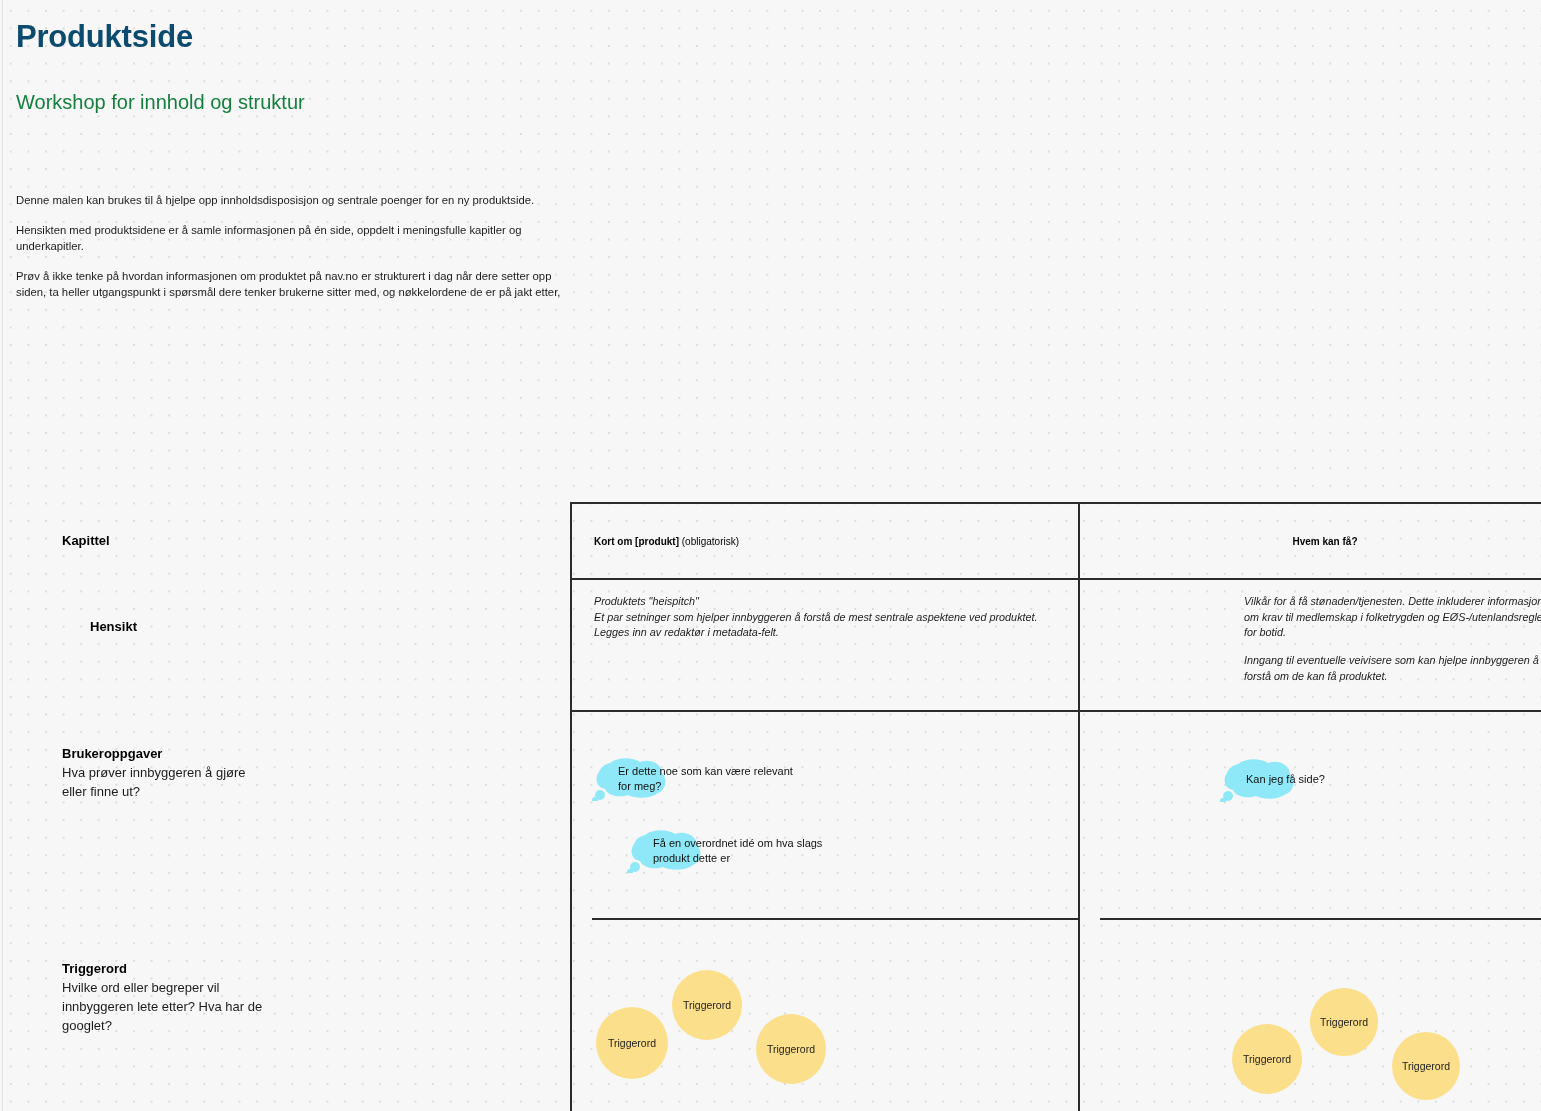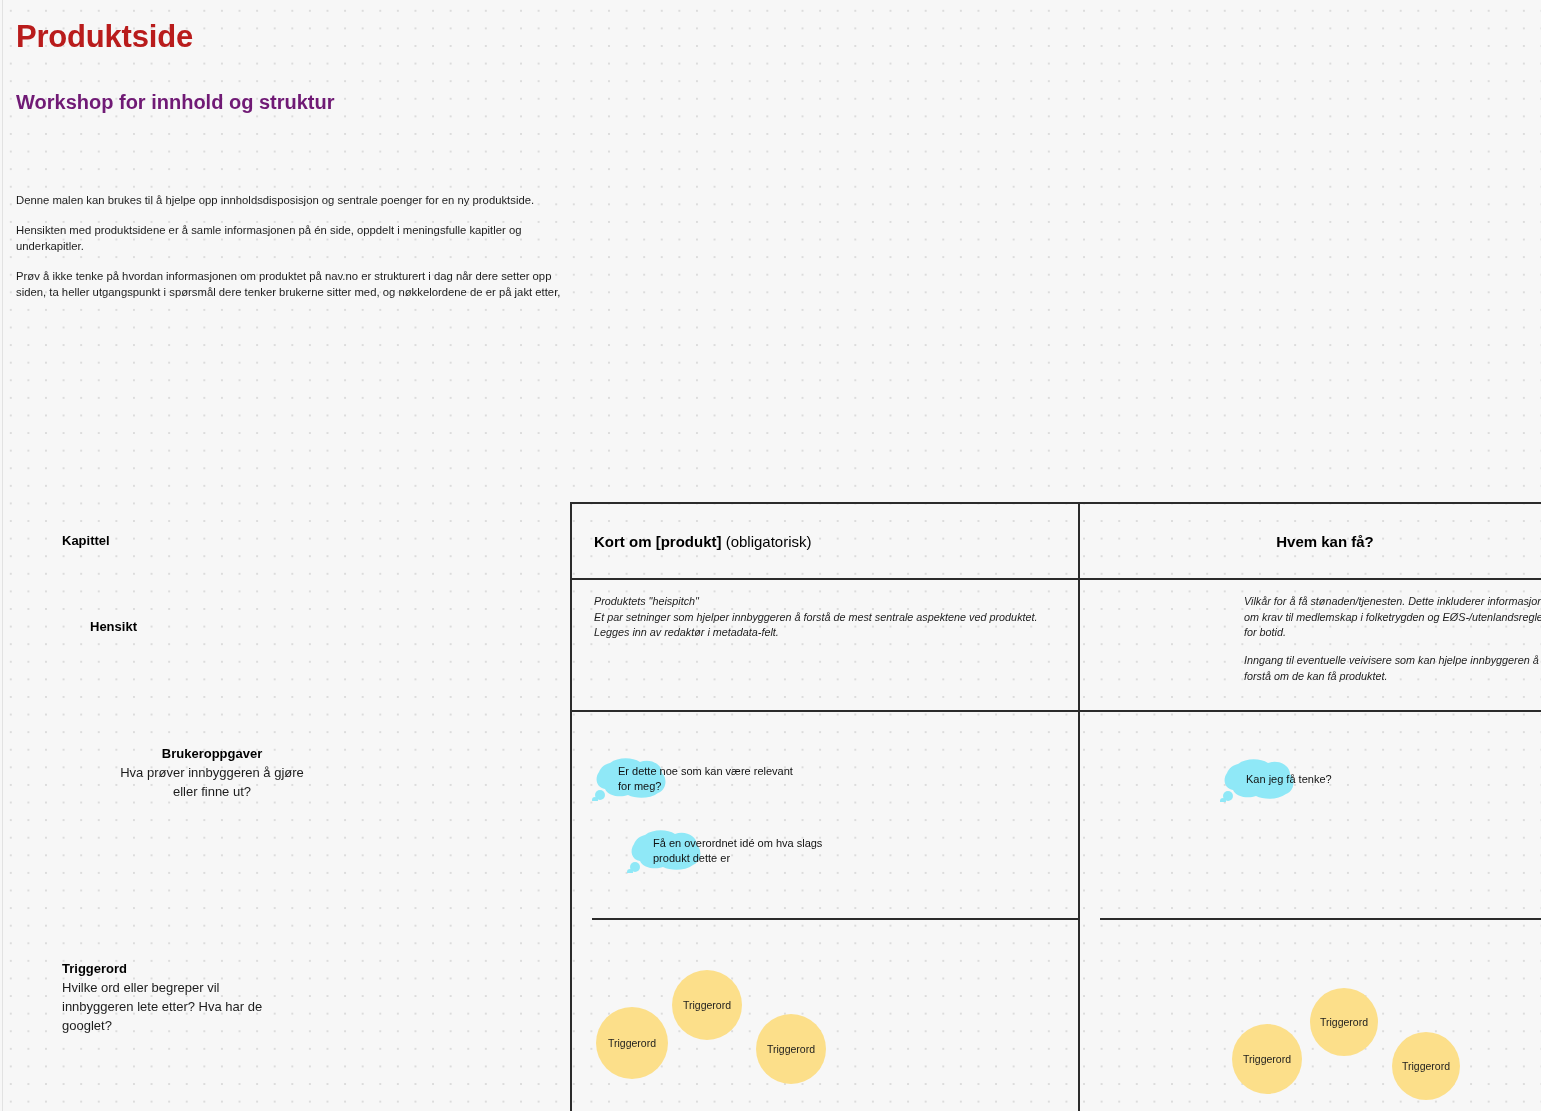--- a/index.html
+++ b/index.html
@@ -35,26 +35,26 @@
     position: absolute;
     left: 16px;
     top: 18px;
     width: 560px;
   }
   .intro-title {
     font-size: 31px;
     font-weight: bold;
     letter-spacing: -0.2px;
     line-height: 1.2;
-    color: #b91c1c;
+    color: #0c4a6e;
   }
   .intro-subtitle {
     font-size: 20px;
-    font-weight: bold;
-    color: #701a75;
+    font-weight: normal;
+    color: #15803d;
     margin-top: 34px;
     line-height: 1.3;
   }
   .intro-body {
     position: absolute;
     left: 16px;
     top: 192px;
     width: 545px;
     font-size: 11.3px;
     line-height: 1.42;
@@ -115,21 +115,21 @@
   .inset-rule {
     position: absolute;
     left: 20px;
     right: 0;
     top: 414px;
     height: 2px;
     background: #2b2b2b;
   }
 
   .col-header {
-    font-size: 15px;
+    font-size: 10px;
     line-height: 76px;
     color: #000000;
   }
   .col-header .strong { font-weight: bold; }
   .col-header .weak   { font-weight: normal; }
   .col-2 .col-header { text-align: center; }
 
   .cell-intent .note {
     font-size: 10.8px;
     font-style: italic;
@@ -197,21 +197,21 @@
 </div>
 
 <div class="row-labels" id="label-kapittel" style="position:absolute;">
   <div class="row-label-title">Kapittel</div>
 </div>
 
 <div class="row-labels" id="label-hensikt" style="position:absolute;padding-left:28px;">
   <div class="row-label-title">Hensikt</div>
 </div>
 
-<div class="row-labels" id="label-bruker" style="position:absolute;text-align:center;">
+<div class="row-labels" id="label-bruker" style="position:absolute;">
   <div class="row-label-title">Brukeroppgaver</div>
   <div class="row-label-sub">Hva prøver innbyggeren å gjøre</div>
   <div class="row-label-sub">eller finne ut?</div>
 </div>
 
 <div class="row-labels" id="label-trigger" style="position:absolute;">
   <div class="row-label-title">Triggerord</div>
   <div class="row-label-sub">Hvilke ord eller begreper vil</div>
   <div class="row-label-sub">innbyggeren lete etter? Hva har de</div>
   <div class="row-label-sub">googlet?</div>
@@ -284,21 +284,21 @@
       </div>
     </div>
 
     <div class="cell cell-tasks">
       <div class="bubble" style="left:140px; top:60px;">
         <svg class="bubble-blob" viewBox="0 0 78 44">
           <path fill="#8fe8f7" d="M18 6 C26 0 40 0 48 5 C58 1 70 7 70 16 C76 22 74 33 66 36 C58 42 44 42 36 38 C28 41 16 39 13 32 C5 31 2 22 7 15 C9 10 13 7 18 6 Z"></path>
           <circle fill="#8fe8f7" cx="8" cy="38" r="5"></circle>
           <circle fill="#8fe8f7" cx="3" cy="43" r="3"></circle>
         </svg>
-        <div class="bubble-text">Kan jeg få tenke?</div>
+        <div class="bubble-text">Kan jeg få side?</div>
       </div>
     </div>
 
     <div class="inset-rule"></div>
 
     <div class="cell cell-words">
       <div class="bubble-circle" style="left:152px; top:104px; width:70px; height:70px;">
         <span>Triggerord</span>
       </div>
       <div class="bubble-circle" style="left:230px; top:68px; width:68px; height:68px;">

